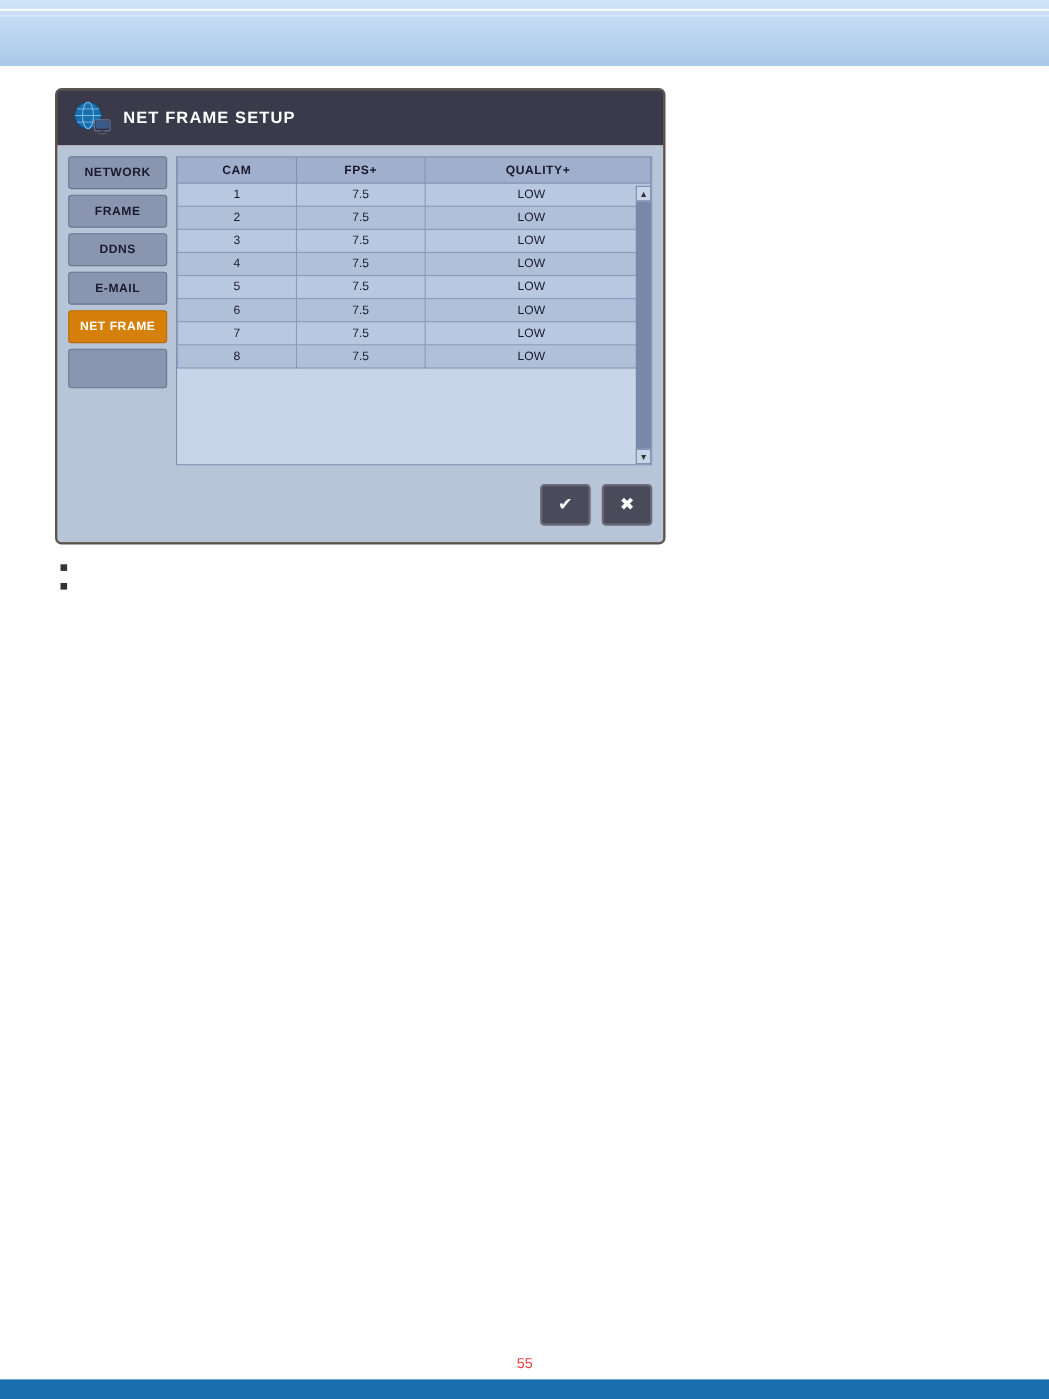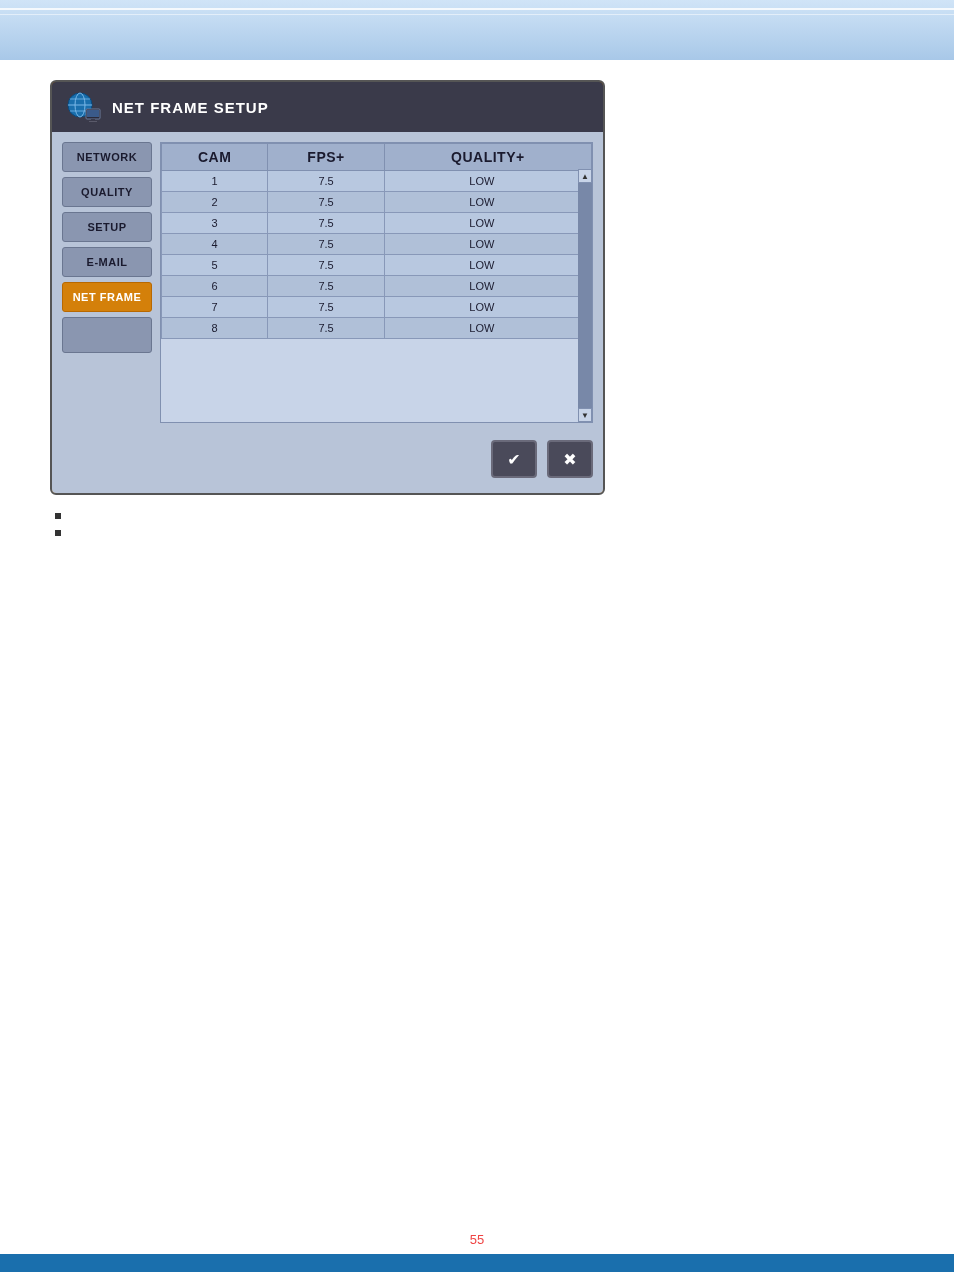--- a/index.html
+++ b/index.html
@@ -180,21 +180,21 @@
       border-collapse: collapse;
       font-size: 11px;
     }
     .data-table th {
       background: #a0b0cc;
       color: #1a1a2e;
       font-weight: bold;
       text-align: center;
       padding: 5px 4px;
       border: 1px solid #8090b0;
-      font-size: 14px;
+      font-size: 11px;
       letter-spacing: 0.5px;
     }
     .data-table td {
       background: #b8c8e0;
       color: #1a1a2e;
       text-align: center;
       padding: 4px;
       border: 1px solid #8898b8;
       font-size: 11px;
     }
@@ -280,22 +280,22 @@
       <rect x="25" y="30" width="4" height="2" fill="#3a3a4a"></rect>
       <rect x="23" y="32" width="8" height="1" fill="#5a5a6a"></rect>
     </svg>
     <span class="dialog-title-text">NET FRAME SETUP</span>
   </div>
 
   <div class="dialog-body">
 
     <div class="nav-sidebar">
       <div class="nav-btn">NETWORK</div>
-      <div class="nav-btn">QUALITY</div>
-      <div class="nav-btn">SETUP</div>
+      <div class="nav-btn">FRAME</div>
+      <div class="nav-btn">DDNS</div>
       <div class="nav-btn">E-MAIL</div>
       <div class="nav-btn active">NET FRAME</div>
       <div class="nav-btn-empty"></div>
     </div>
 
     <div class="main-content">
 
       <div class="table-container">
         <table class="data-table">
           <thead>

